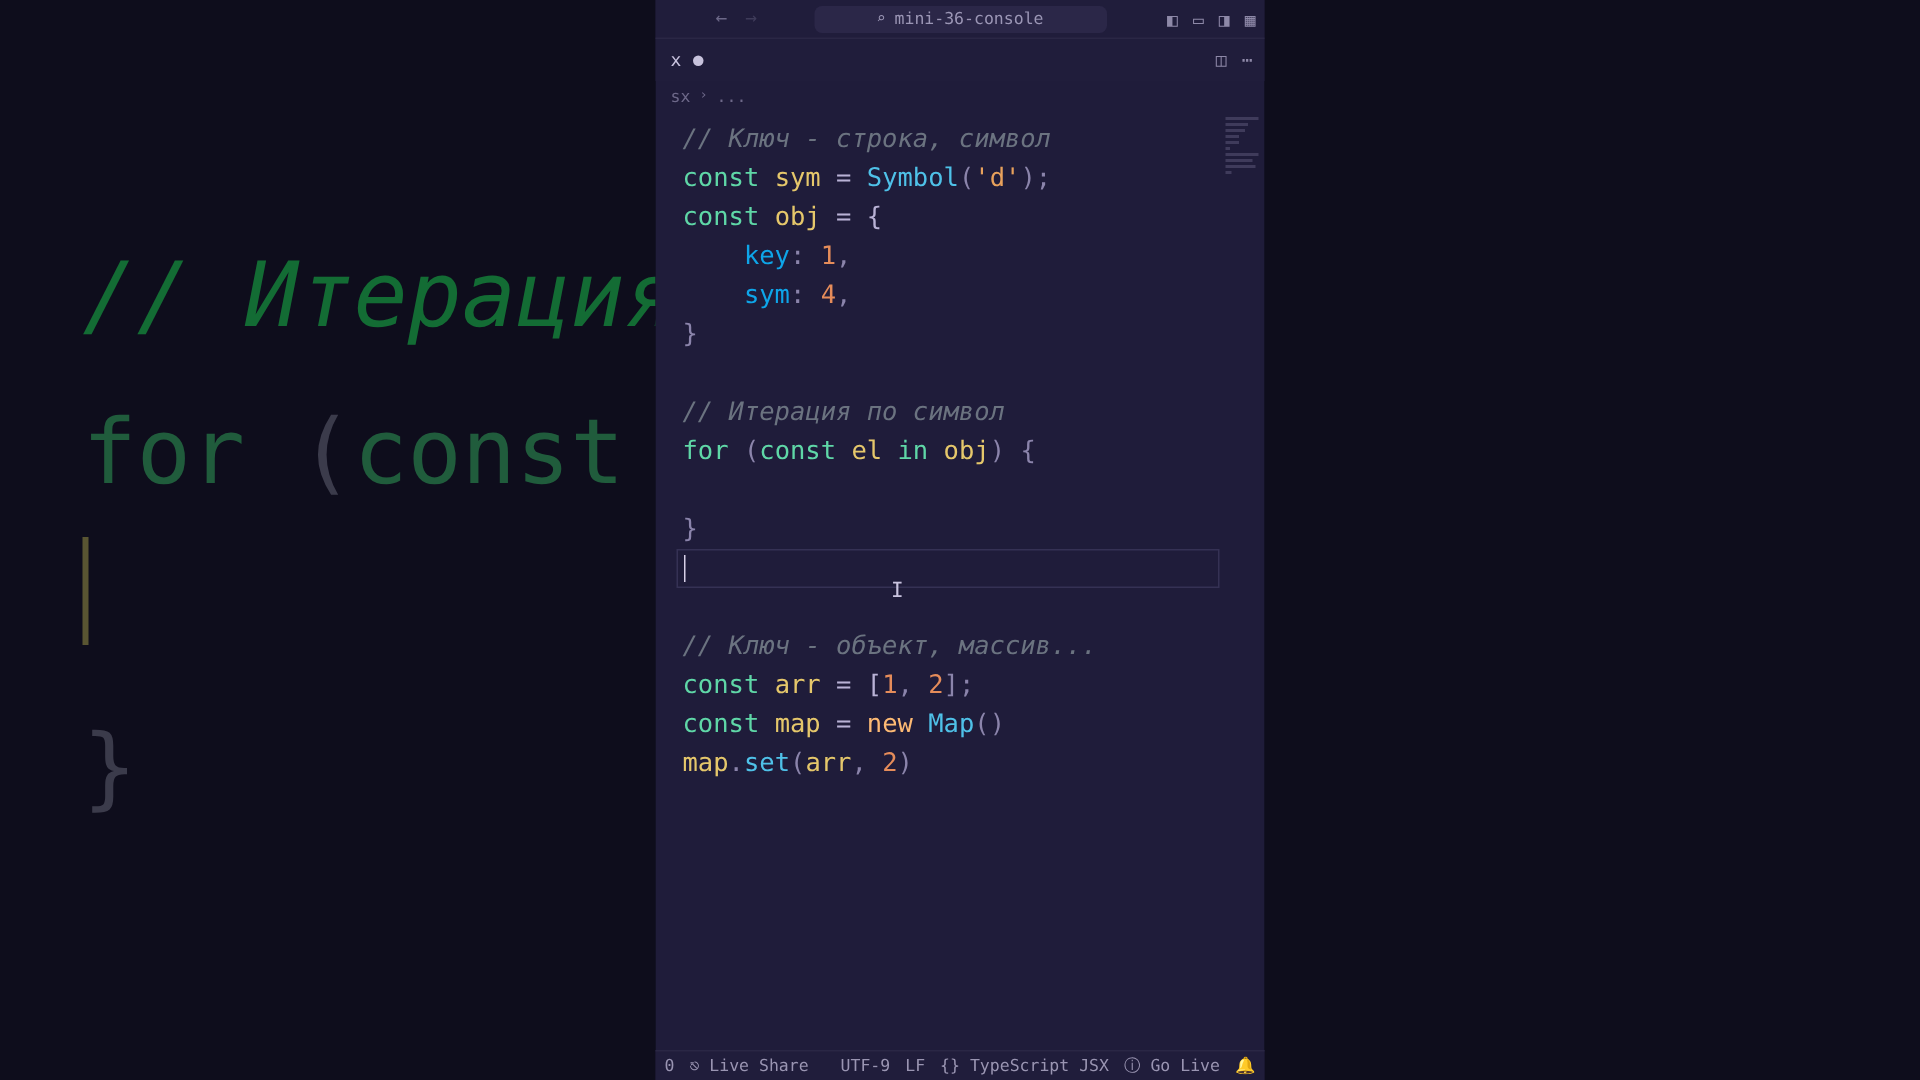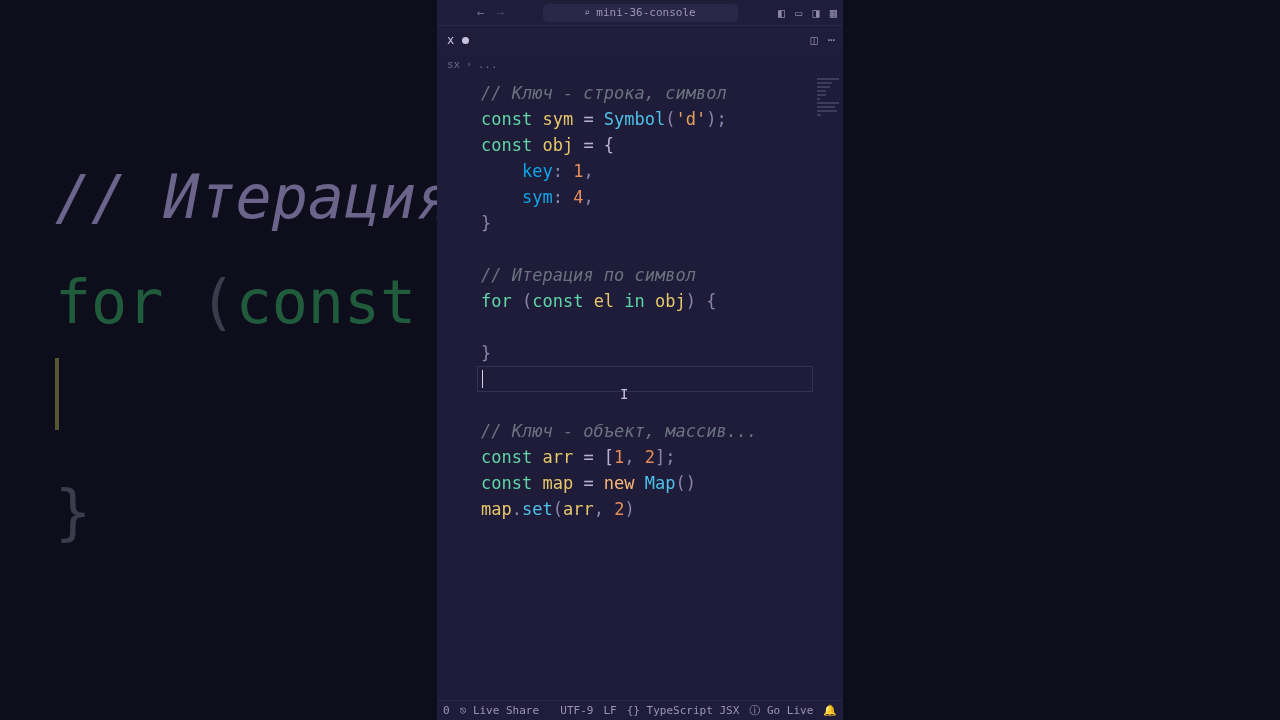--- a/index.html
+++ b/index.html
@@ -13,21 +13,21 @@
   }
   .bg-left  { left: 0;  width: 437px; }
   .bg-right { left: 843px; width: 437px; }
 
   .bg-code {
     position: absolute; color: #6b6b88; font-size: 60px; line-height: 1.75; white-space: pre;
     font-family: 'Menlo','Consolas',monospace; font-weight: 500;
   }
   .bg-left .bg-code { left: 55px; top: 40px; }
   .bg-right .bg-code { left: -780px; top: 40px; }
-  .bg-comment { color:#c4b5fd; font-style: italic;}
+  .bg-comment { color:#22c55e; font-style: italic;}
   .bg-kw { color:#3aa76d; }
   .bg-cursorline { position:absolute; left:55px; width:800px; height:72px; border-left:4px solid #a19b5a; }
 
   
   .editor {
     position: absolute; left: 437px; top: 0; width: 406px; height: 720px;
     background: #1f1c3a; color: #d7d0e8;
     font-size: 13px;
     display: flex; flex-direction: column;
   }
@@ -45,21 +45,21 @@
   .title-icons { position:absolute; right:6px; display:flex; gap:10px; color:#8e89a8; font-size:12px; }
 
   .tabbar { height: 28px; background:#201d3b; display:flex; align-items:center; position:relative;}
   .tab { display:flex; align-items:center; gap:8px; padding:0 10px; height:100%; color:#c9c3df; font-size:12px;}
   .tab .ext { color:#c9c3df; }
   .tab .dot { width:7px; height:7px; border-radius:50%; background:#c7c2dc; display:inline-block;}
   .tab-icons-right { position:absolute; right:8px; display:flex; gap:10px; color:#8e89a8; font-size:12px;}
   .breadcrumb { height:20px; padding:2px 10px; color:#6d6889; font-size:11px; display:flex; align-items:center; gap:6px;}
   .breadcrumb .chev{ font-size:9px;}
 
-  .code-area { position: relative; flex:1; padding: 6px 0 0 18px; margin-left: 26px; }
+  .code-area { position: relative; flex:1; padding: 6px 0 0 18px; }
   .line { height: 26px; display:flex; align-items:center; white-space: pre; font-size: 17px; font-family:'Menlo','Consolas',monospace; }
   .cursor-line { position:absolute; left:14px; right:30px; height:26px; top:calc(6px + 26px*11); border:1px solid #353154; }
   .caret { position:absolute; width:1px; height:18px; background:#d7d0e8; left:19px; top:calc(6px + 26px*11 + 4px);}
   .ibeam { position:absolute; color:#c9c3df; font-size:14px; }
 
   .tok-comment { color:#6b7380; font-style: italic; }
   .tok-kw { color:#5fd7a7; }
   .tok-var { color:#e5c76b; }
   .tok-str { color:#e8a15c; }
   .tok-func { color:#4fc1e8;text-align:right; }

